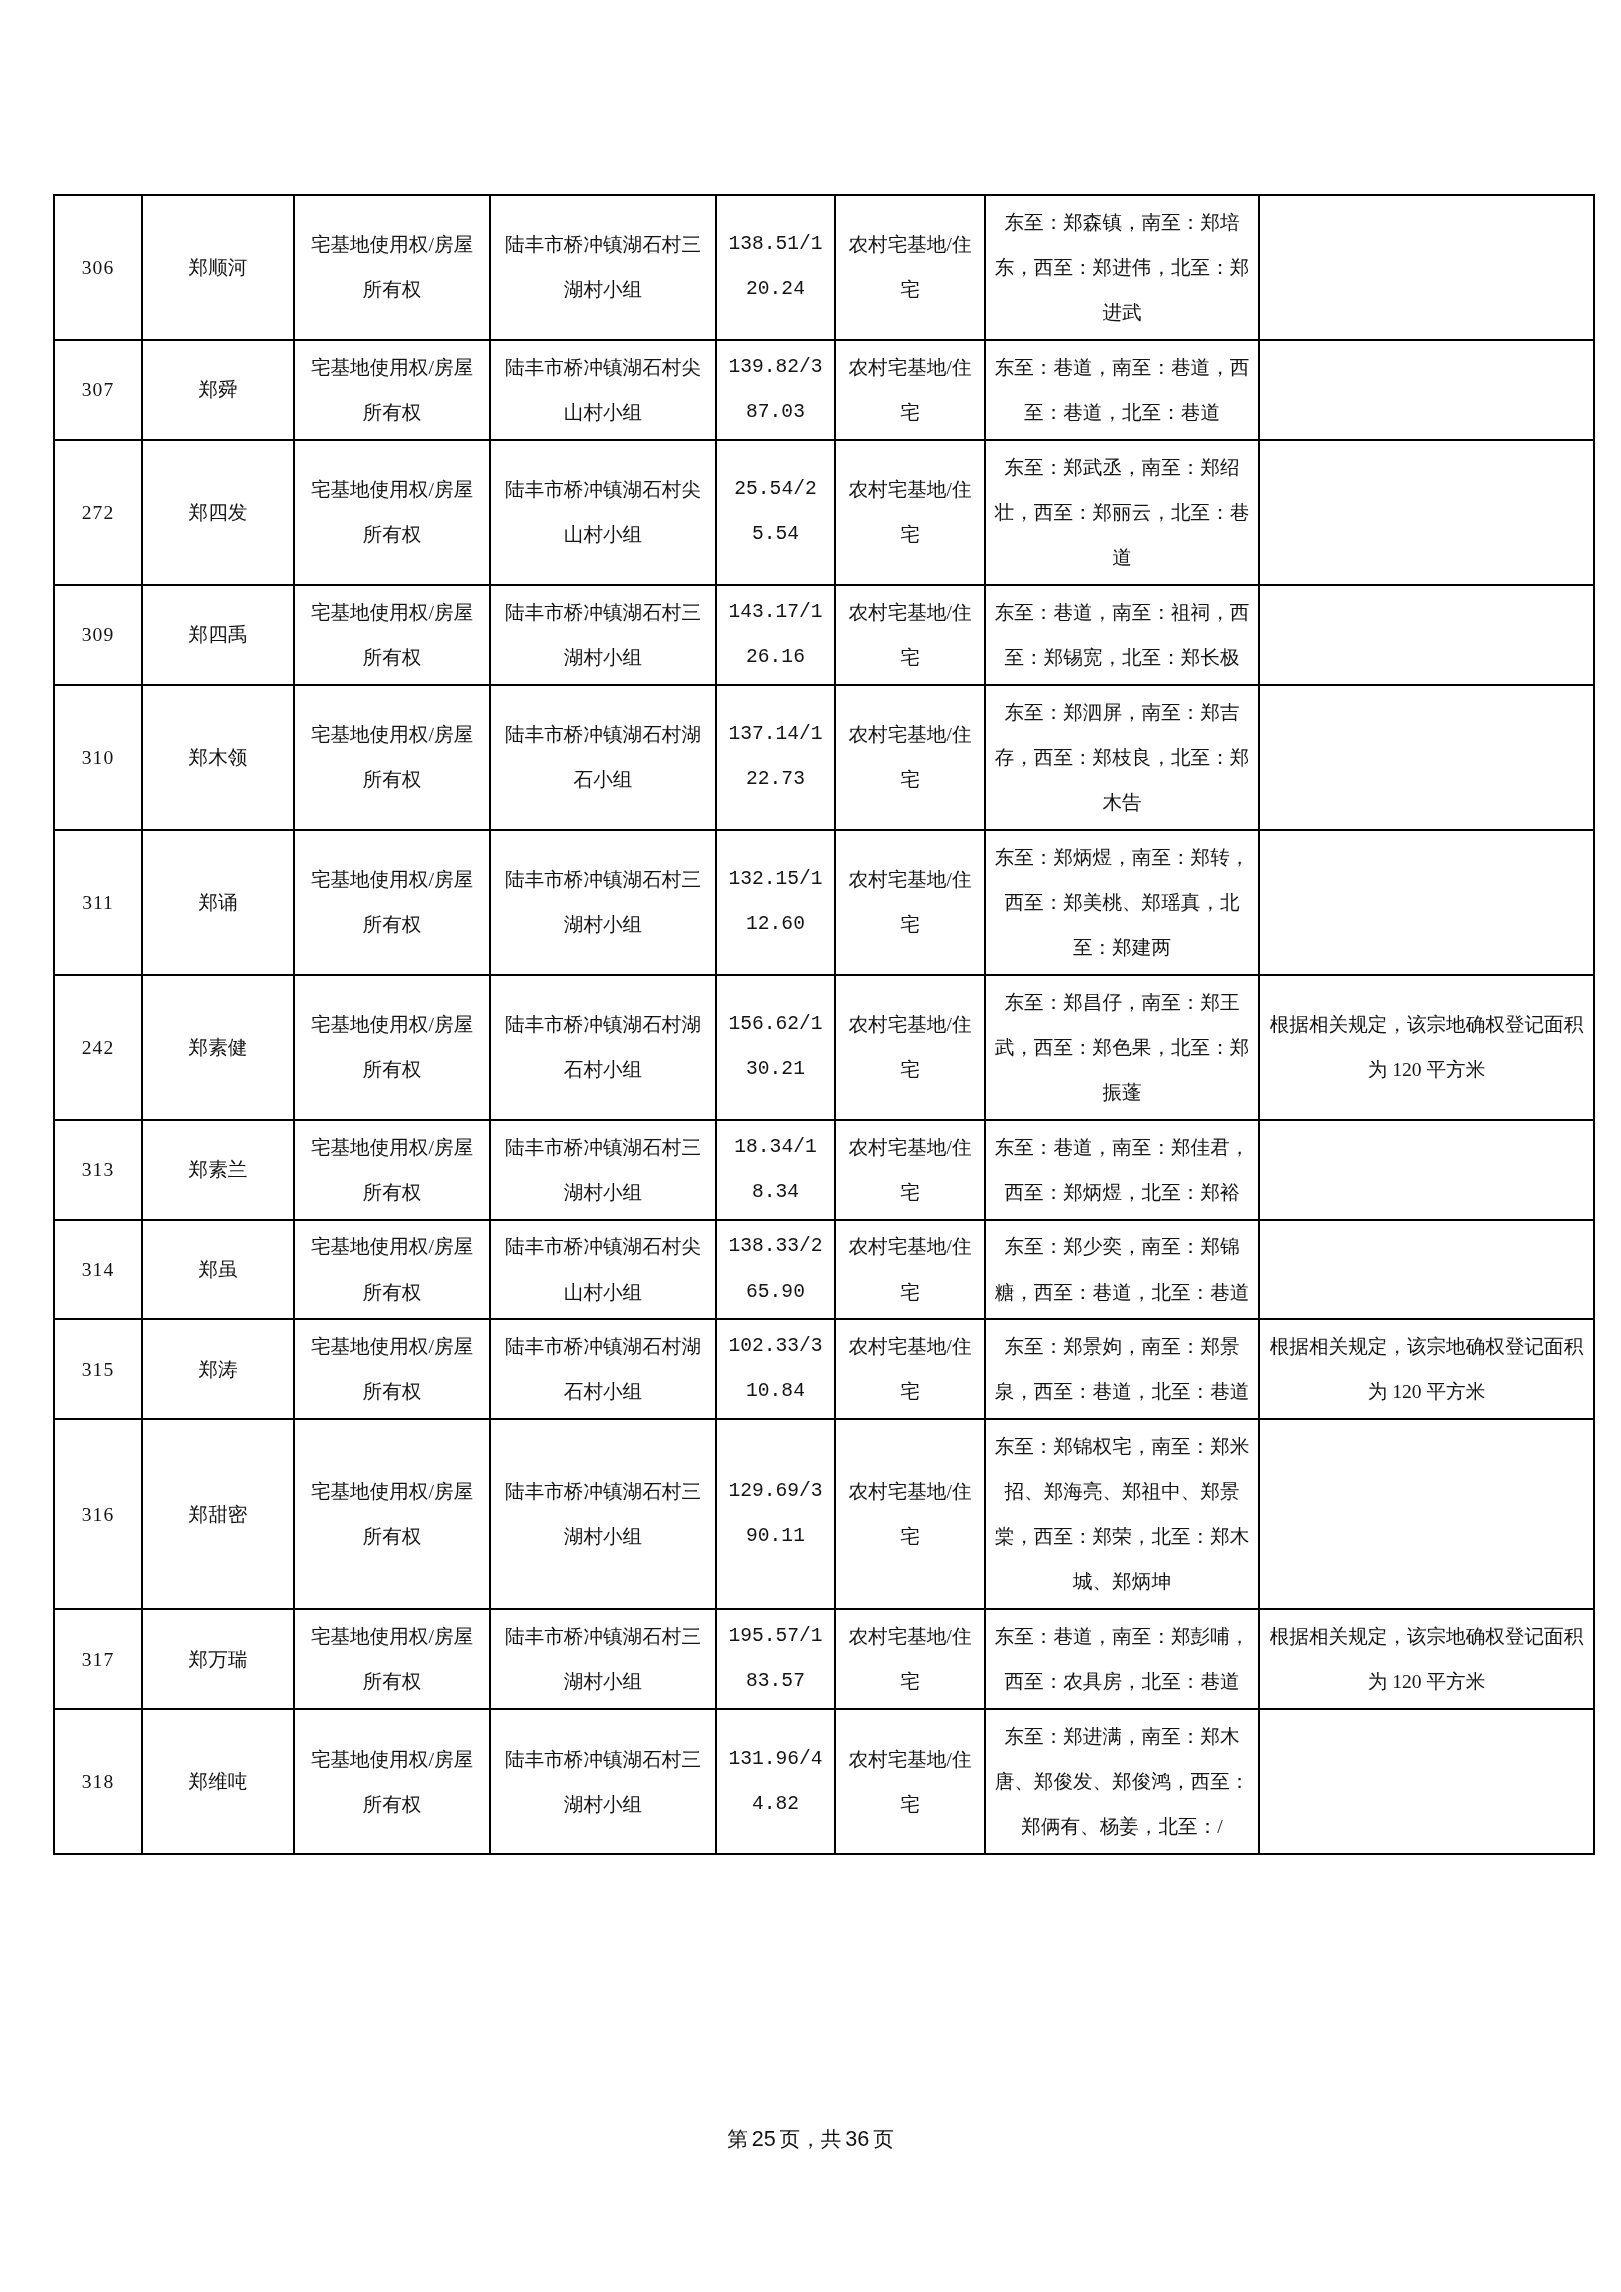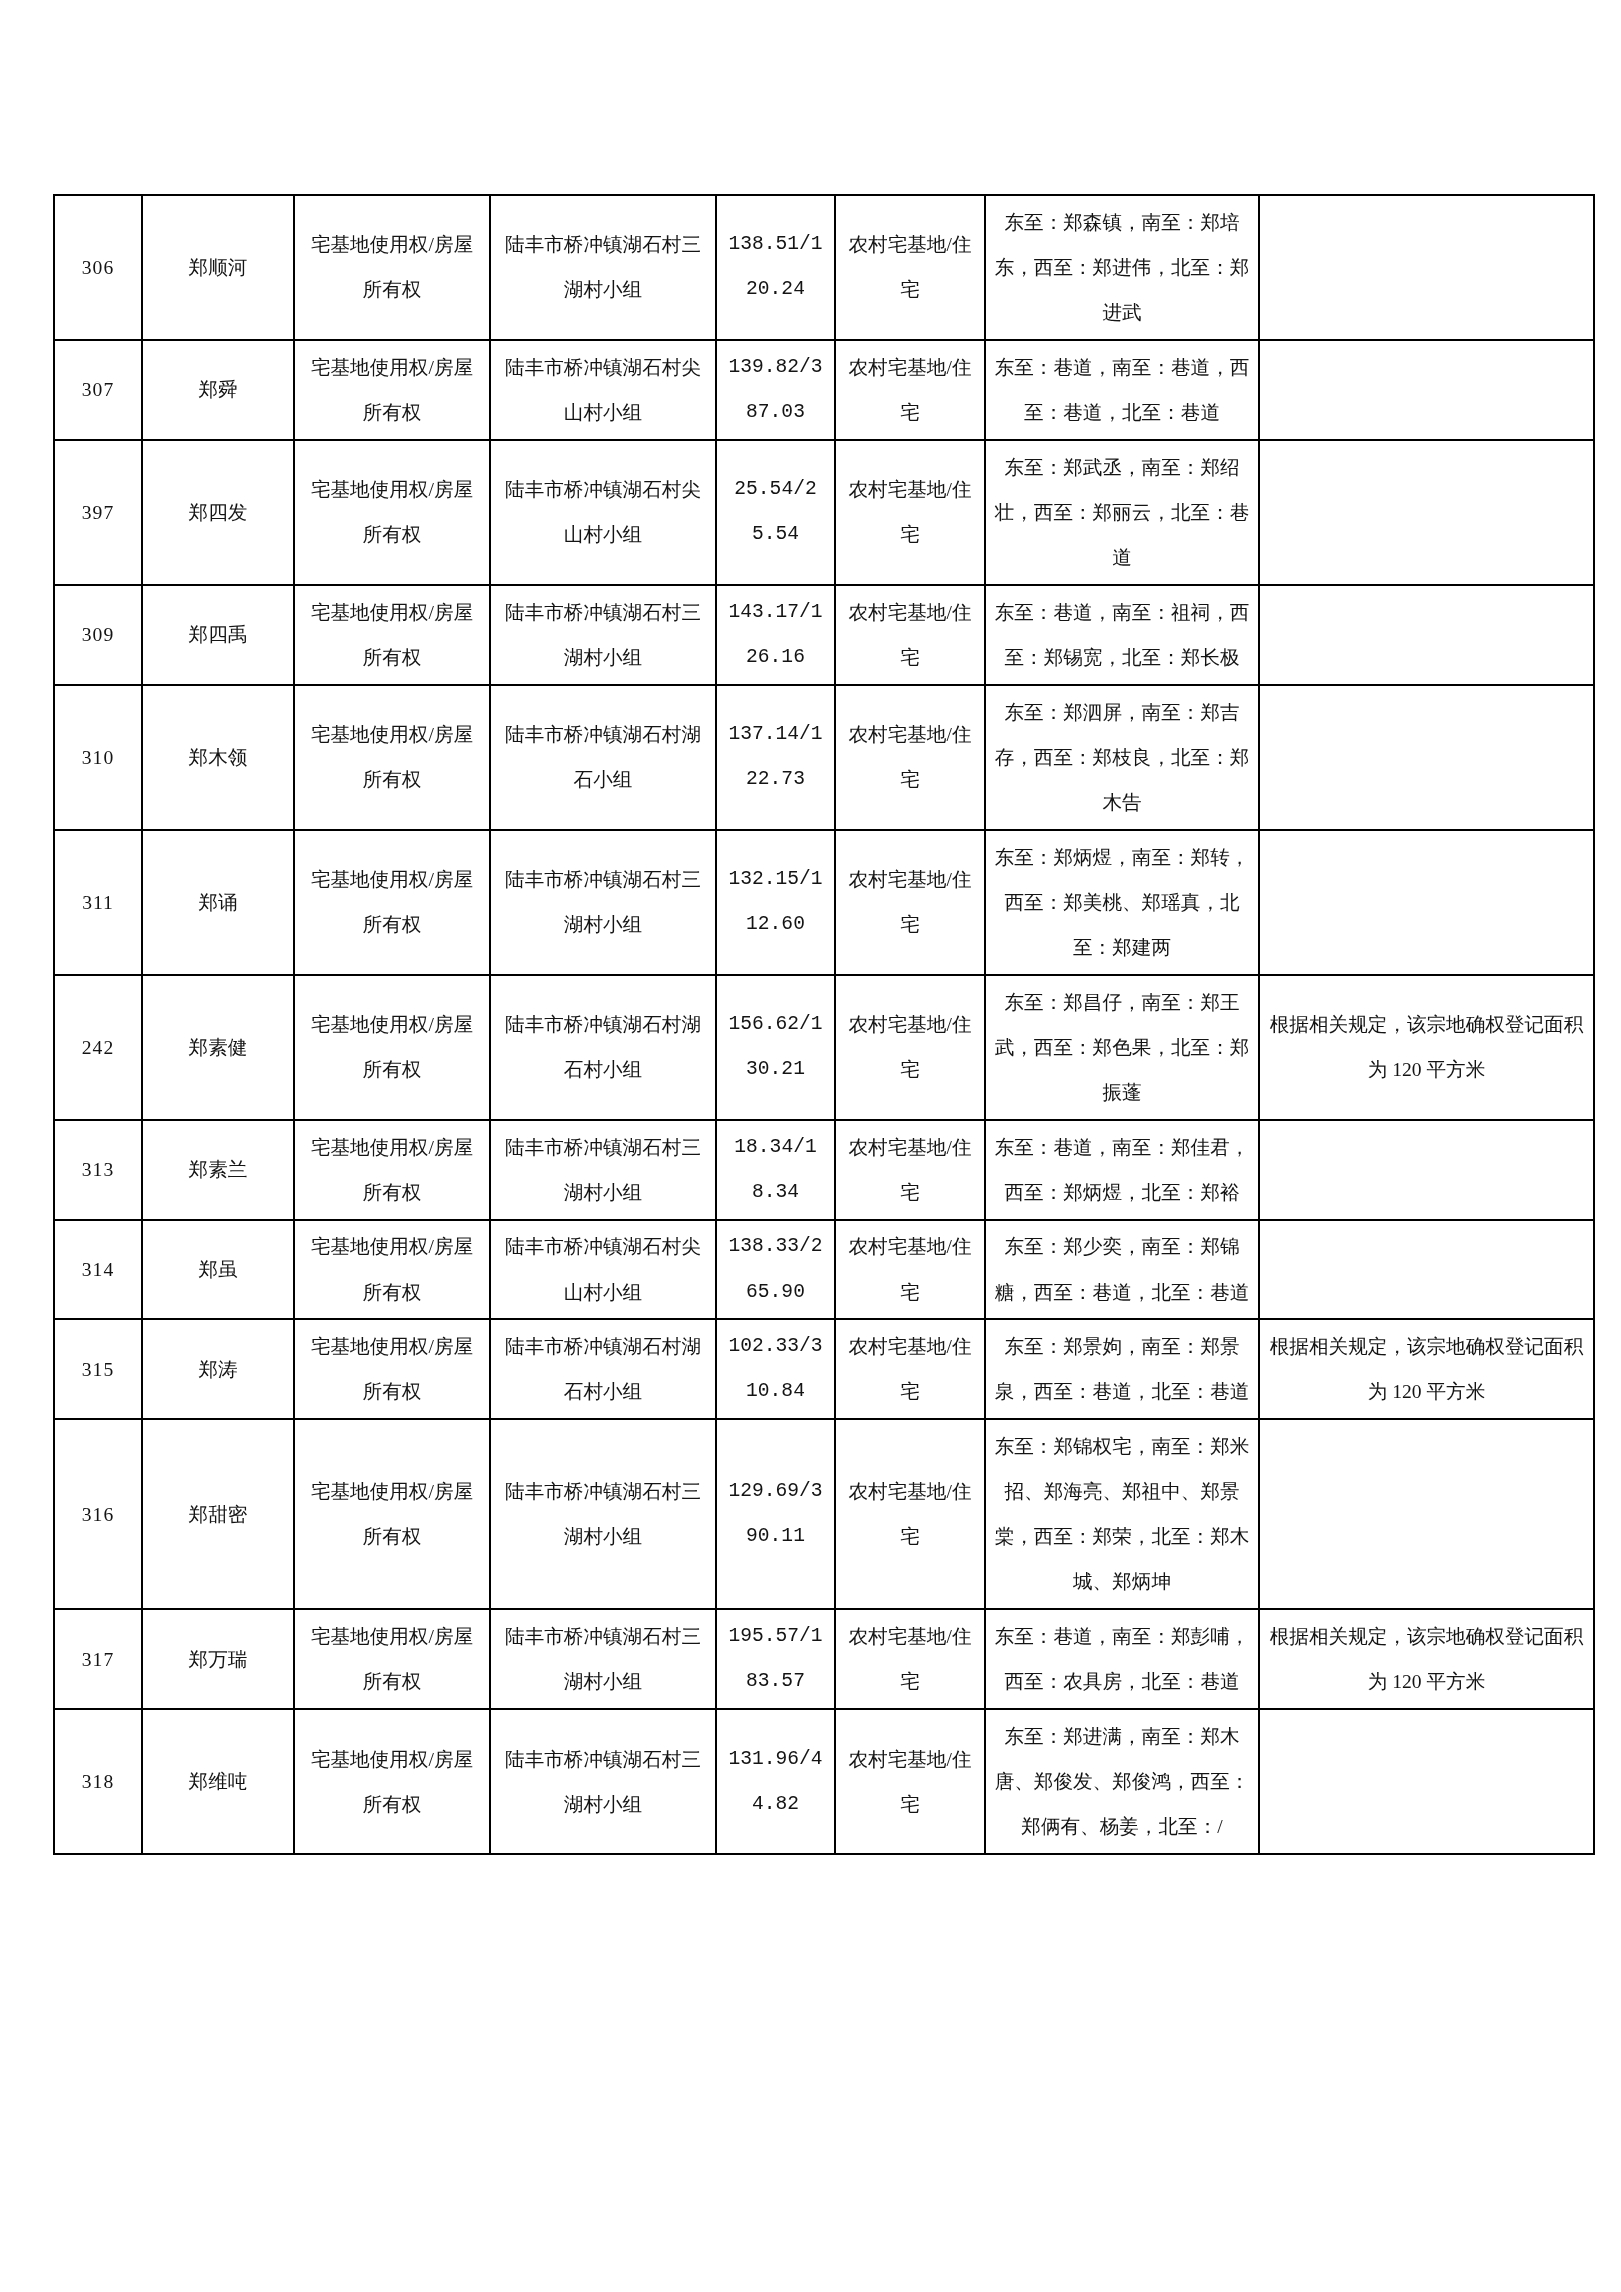--- a/index.html
+++ b/index.html
@@ -91,21 +91,21 @@
           <td class="c0">307</td>
           <td class="c1">郑舜</td>
           <td class="c2">宅基地使用权/房屋所有权</td>
           <td class="c3">陆丰市桥冲镇湖石村尖山村小组</td>
           <td class="c4">139.82/387.03</td>
           <td class="c5">农村宅基地/住宅</td>
           <td class="c6">东至：巷道，南至：巷道，西至：巷道，北至：巷道</td>
           <td class="c7"></td>
         </tr>
         <tr>
-          <td class="c0">397</td>
+          <td class="c0">272</td>
           <td class="c1">郑四发</td>
           <td class="c2">宅基地使用权/房屋所有权</td>
           <td class="c3">陆丰市桥冲镇湖石村尖山村小组</td>
           <td class="c4">25.54/25.54</td>
           <td class="c5">农村宅基地/住宅</td>
           <td class="c6">东至：郑武丞，南至：郑绍壮，西至：郑丽云，北至：巷道</td>
           <td class="c7"></td>
         </tr>
         <tr>
           <td class="c0">309</td>
@@ -203,15 +203,18 @@
           <td class="c2">宅基地使用权/房屋所有权</td>
           <td class="c3">陆丰市桥冲镇湖石村三湖村小组</td>
           <td class="c4">131.96/44.82</td>
           <td class="c5">农村宅基地/住宅</td>
           <td class="c6">东至：郑进满，南至：郑木唐、郑俊发、郑俊鸿，西至：郑俩有、杨姜，北至：/</td>
           <td class="c7"></td>
         </tr>
       </tbody>
   </table>
 
+  <div class="footer">
+    <span>第</span><span class="num">25</span><span>页，共</span><span class="num">36</span><span>页</span>
+  </div>
 
 </div>
 
 
 </body></html>

